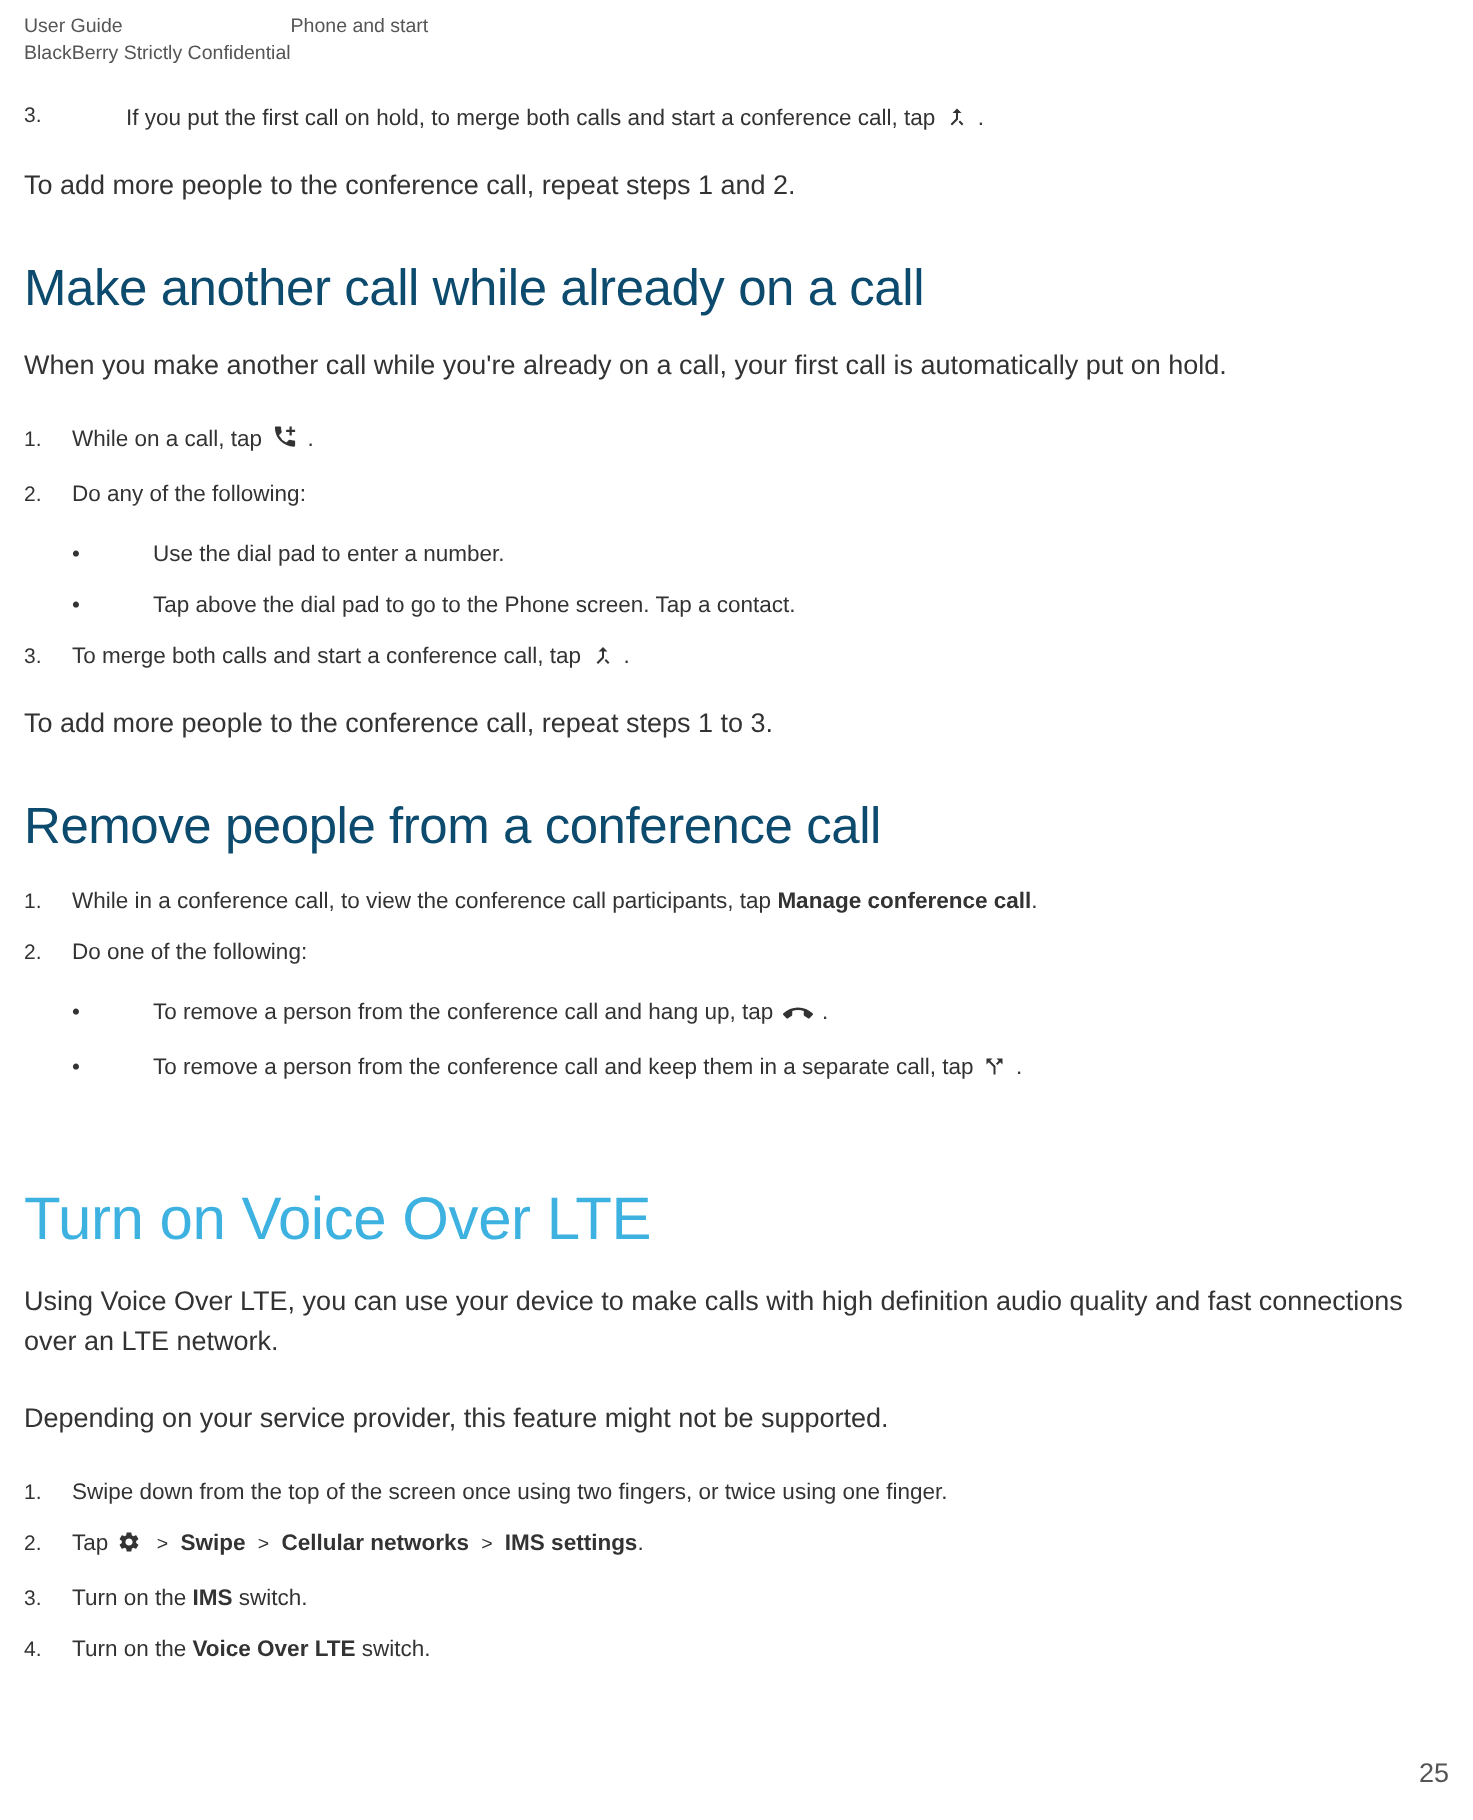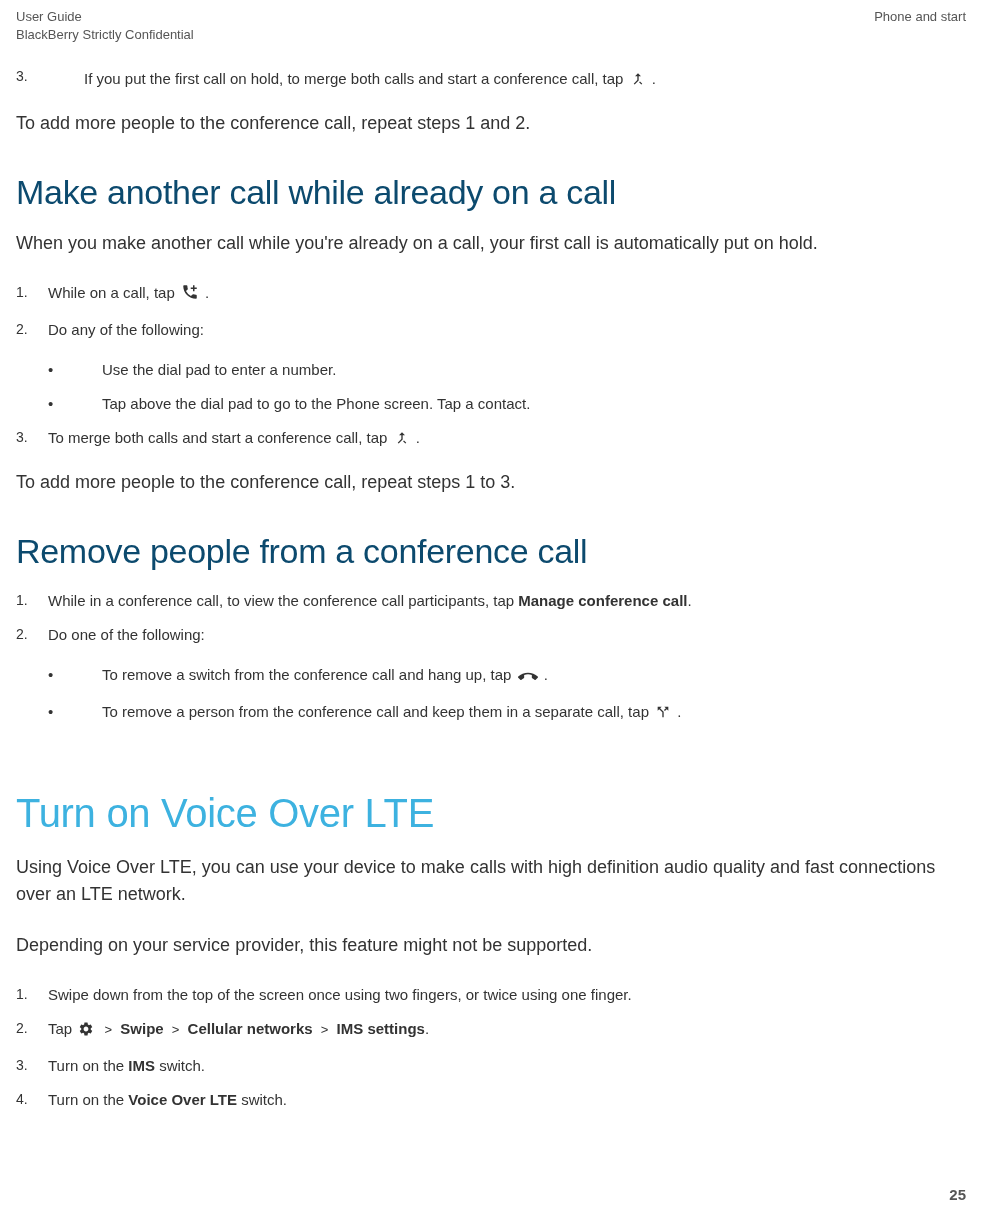--- a/index.html
+++ b/index.html
@@ -11,21 +11,20 @@
       font-family: -apple-system, BlinkMacSystemFont, "Segoe UI", Helvetica, Arial, sans-serif;
       color: #333;
       background: #fff;
       padding: 8px 16px 16px 16px;
       width: 982px;
       min-height: 1213px;
       position: relative;
     }
     .header {
       display: flex;
-      justify-content: space-between;
       font-size: 13px;
       color: #555;
       line-height: 1.4;
       margin-bottom: 24px;
     }
     .header-left {
       text-align: left;
     }
     .header-right {
       text-align: right;
@@ -105,25 +104,24 @@
       margin: 0 2px;
     }
     .inline-icon {
       vertical-align: -3px;
     }
     strong {
       font-weight: 700;
     }
     .page-number {
       position: absolute;
-      bottom: 10px;
+      bottom: 20px;
       right: 16px;
-      font-size: 15px;
+      font-size: 18px;
       color: #555;
-      font-weight: bold;
     }
     .gt {
       margin: 0 4px;
       font-size: 13px;
     }
   </style>
 </head>
 <body>
 
 <div class="header">
@@ -213,21 +211,21 @@
   <li>
     <span class="num">2.</span>
     <span class="content">Do one of the following:</span>
   </li>
 </ol>
 
 <ul class="bullets">
   <li>
     <span class="bullet">•</span>
     <span class="content">
-      <span>To remove a switch from the conference call and hang up, tap </span>
+      <span>To remove a person from the conference call and hang up, tap </span>
       <span class="icon inline-icon">
         <svg width="20" height="14" viewBox="0 0 24 12" fill="#333">
           <path d="M12 2C7.46 2 3.34 3.78.29 6.67c-.18.18-.29.43-.29.71 0 .28.11.53.29.71l2.48 2.48c.18.18.43.29.71.29.27 0 .52-.11.7-.28.79-.74 1.69-1.36 2.66-1.85.33-.16.56-.5.56-.9v-3.1C8.85 4.25 10.39 4 12 4s3.15.25 4.59.72v3.1c0 .39.23.74.56.9.98.49 1.87 1.12 2.66 1.85.18.18.43.28.7.28.28 0 .53-.11.71-.29l2.48-2.48c.18-.18.29-.43.29-.71 0-.28-.11-.53-.29-.71C20.66 3.78 16.54 2 12 2z"></path>
         </svg>
       </span>
       <span> .</span>
     </span>
   </li>
   <li>
     <span class="bullet">•</span>

